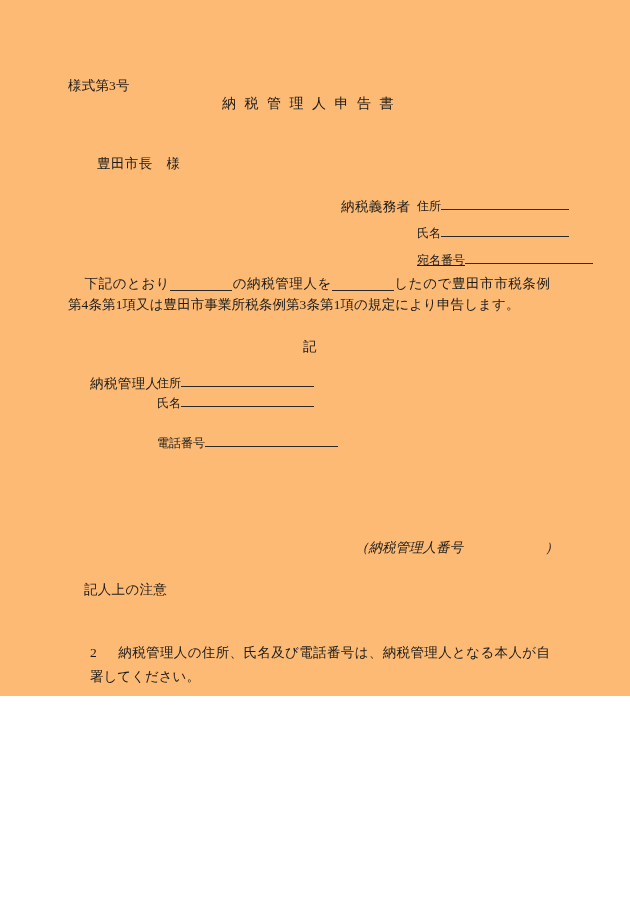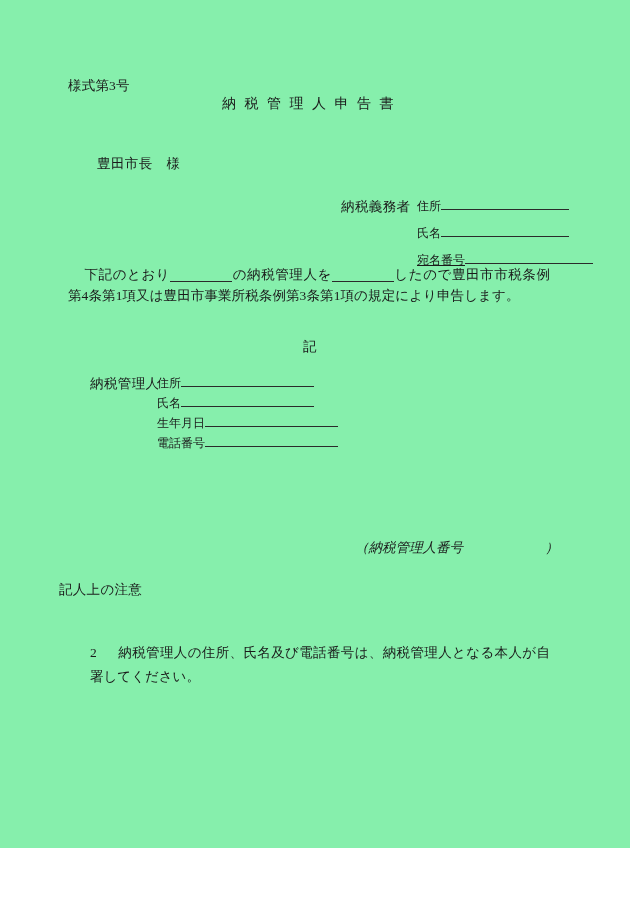--- a/index.html
+++ b/index.html
@@ -7,22 +7,22 @@
     padding: 0;
     background: #ffffff;
   }
   body {
     font-family: "Liberation Serif", "DejaVu Serif", serif;
     color: #1a1a1a;
   }
   #page {
     position: relative;
     width: 630px;
-    height: 848px;
-    background: #86efac;
+    height: 696px;
+    background: #fdba74;
     overflow: hidden;
   }
   .abs { position: absolute; white-space: nowrap; }
 
   
   .form-no {
     left: 68px; top: 77px;
     font-size: 13.5px;
     letter-spacing: 0.2px;
   }
@@ -55,21 +55,21 @@
     padding-bottom: 1px;
     box-sizing: border-box;
   }
   .taxpayer-f1 { left: 417px; top: 198px; }
   .taxpayer-f2 { left: 417px; top: 225px; }
   .taxpayer-f3 { left: 417px; top: 252px; text-decoration: underline; }
   .taxpayer-f1 .fl, .taxpayer-f2 .fl, .taxpayer-f3 .fl { width: 128px; }
 
   
   .declaration {
-    left: 68px; top: 264px;
+    left: 68px; top: 273px;
     width: 482px;
     white-space: normal;
     font-size: 13.5px;
     line-height: 21px;
     text-align: justify;
     letter-spacing: 0.1px;
   }
   .declaration .blank {
     display: inline-block;
     width: 62px;
@@ -100,21 +100,21 @@
   
   .mgr-number {
     left: 355px; top: 539px;
     font-size: 13.5px;
     font-style: italic;
   }
   .mgr-number .gap { display: inline-block; width: 82px; }
 
   
   .notes-heading {
-    left: 59px; top: 581px;
+    left: 84px; top: 581px;
     font-size: 13.5px;
     letter-spacing: 0.3px;
   }
   .note-item {
     position: absolute;
     font-size: 13.5px;
     line-height: 24px;
   }
   .note-1 { left: 90px; top: 612px; }
   .note-2 {
@@ -154,23 +154,20 @@
   <div class="abs ki-mark">記</div>
 
   <div class="abs manager-label">納税管理人</div>
 
   <div class="field-row mgr-f1">
     <span>住所</span><span class="fl"></span>
   </div>
   <div class="field-row mgr-f2">
     <span>氏名</span><span class="fl"></span>
   </div>
-  <div class="field-row mgr-f3">
-    <span>生年月日</span><span class="fl"></span>
-  </div>
   <div class="field-row mgr-f4">
     <span>電話番号</span><span class="fl"></span>
   </div>
 
   <div class="abs mgr-number"><span>（納税管理人番号</span><span class="gap"></span><span>）</span></div>
 
   <div class="abs notes-heading">記人上の注意</div>
 
 
   <div class="note-item note-2"><span class="note-num">2</span><span>納税管理人の住所、氏名及び電話番号は、納税管理人となる本人が自署してください。</span></div>

